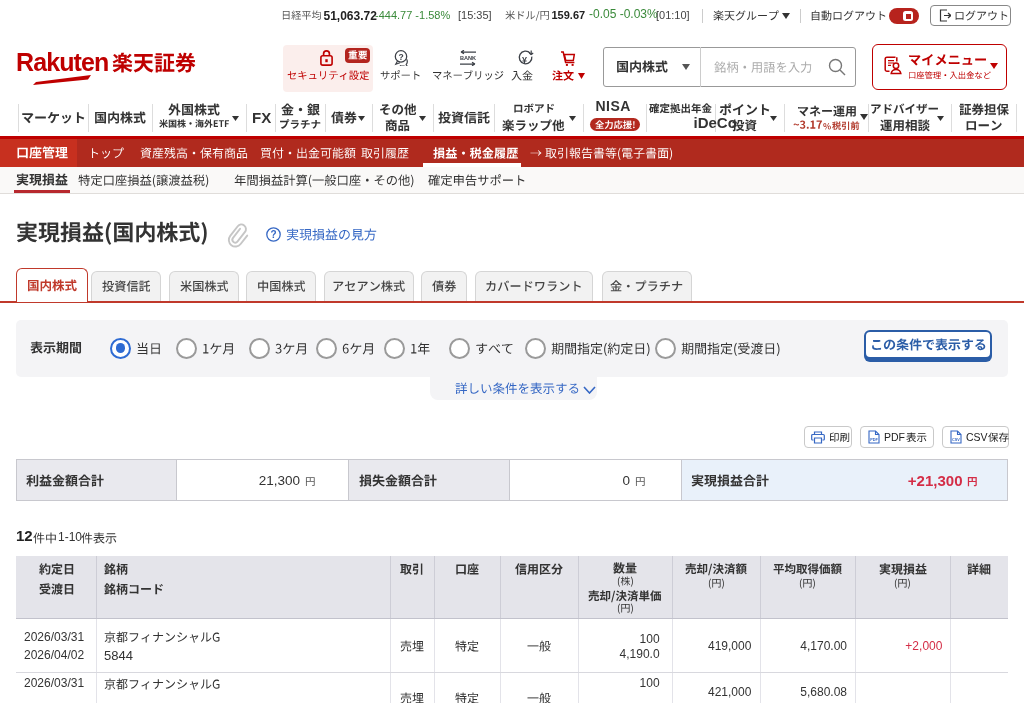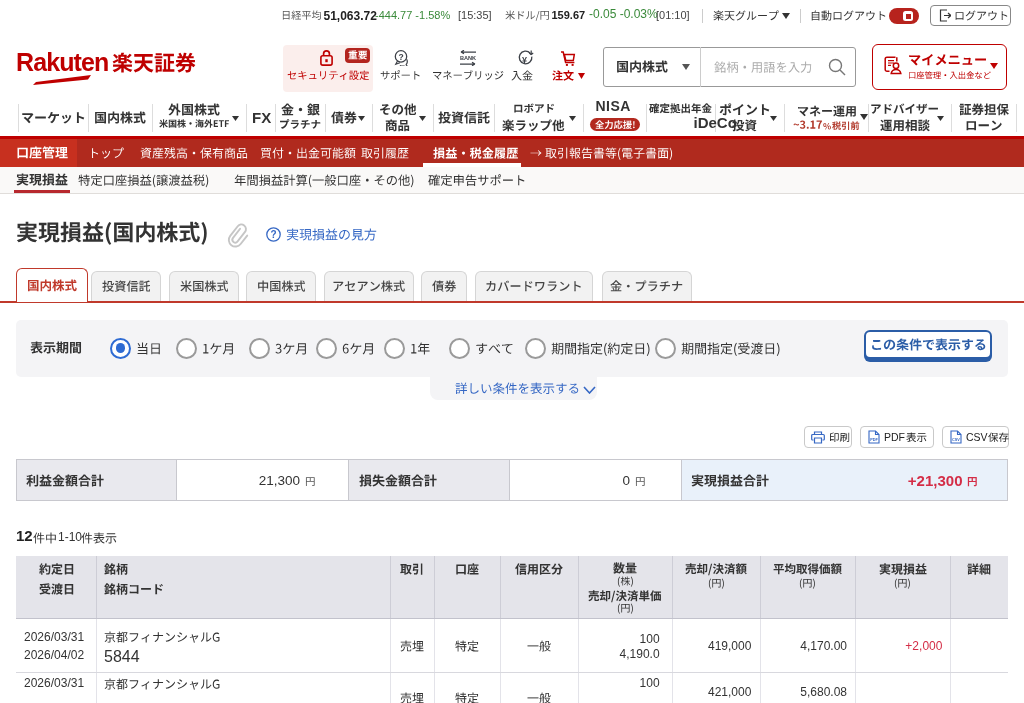--- a/index.html
+++ b/index.html
@@ -1406,21 +1406,21 @@
       <use href="#g283" x="200.0"></use>
       <use href="#g31" x="300.0"></use>
       <use href="#g284" x="400.0"></use>
       <use href="#g285" x="500.0"></use>
       <use href="#g286" x="600.0"></use>
       <use href="#g287" x="700.0"></use>
       <use href="#g6" x="800.0"></use>
       <use href="#g288" x="900.0"></use>
     </g>
   </svg>
-<div style="position:absolute;top:648.7px;font-size:16px;color:#333;line-height:1;white-space:pre;left:104px;">5844</div>
+<div style="position:absolute;top:648.7px;font-size:13px;color:#333;line-height:1;white-space:pre;left:104px;">5844</div>
 <svg width="24.0" height="14.2" style="position:absolute;left:400px;top:640.4px;" viewBox="0 0 200.0 118.0">
     <g fill="#333" transform="translate(0,88.0) scale(1,-1)">
       <use href="#g289"></use>
       <use href="#g290" x="100.0"></use>
     </g>
   </svg>
 <svg width="24.0" height="14.2" style="position:absolute;left:455px;top:640.4px;" viewBox="0 0 200.0 118.0">
     <g fill="#333" transform="translate(0,88.0) scale(1,-1)">
       <use href="#g166"></use>
       <use href="#g33" x="100.0"></use>

